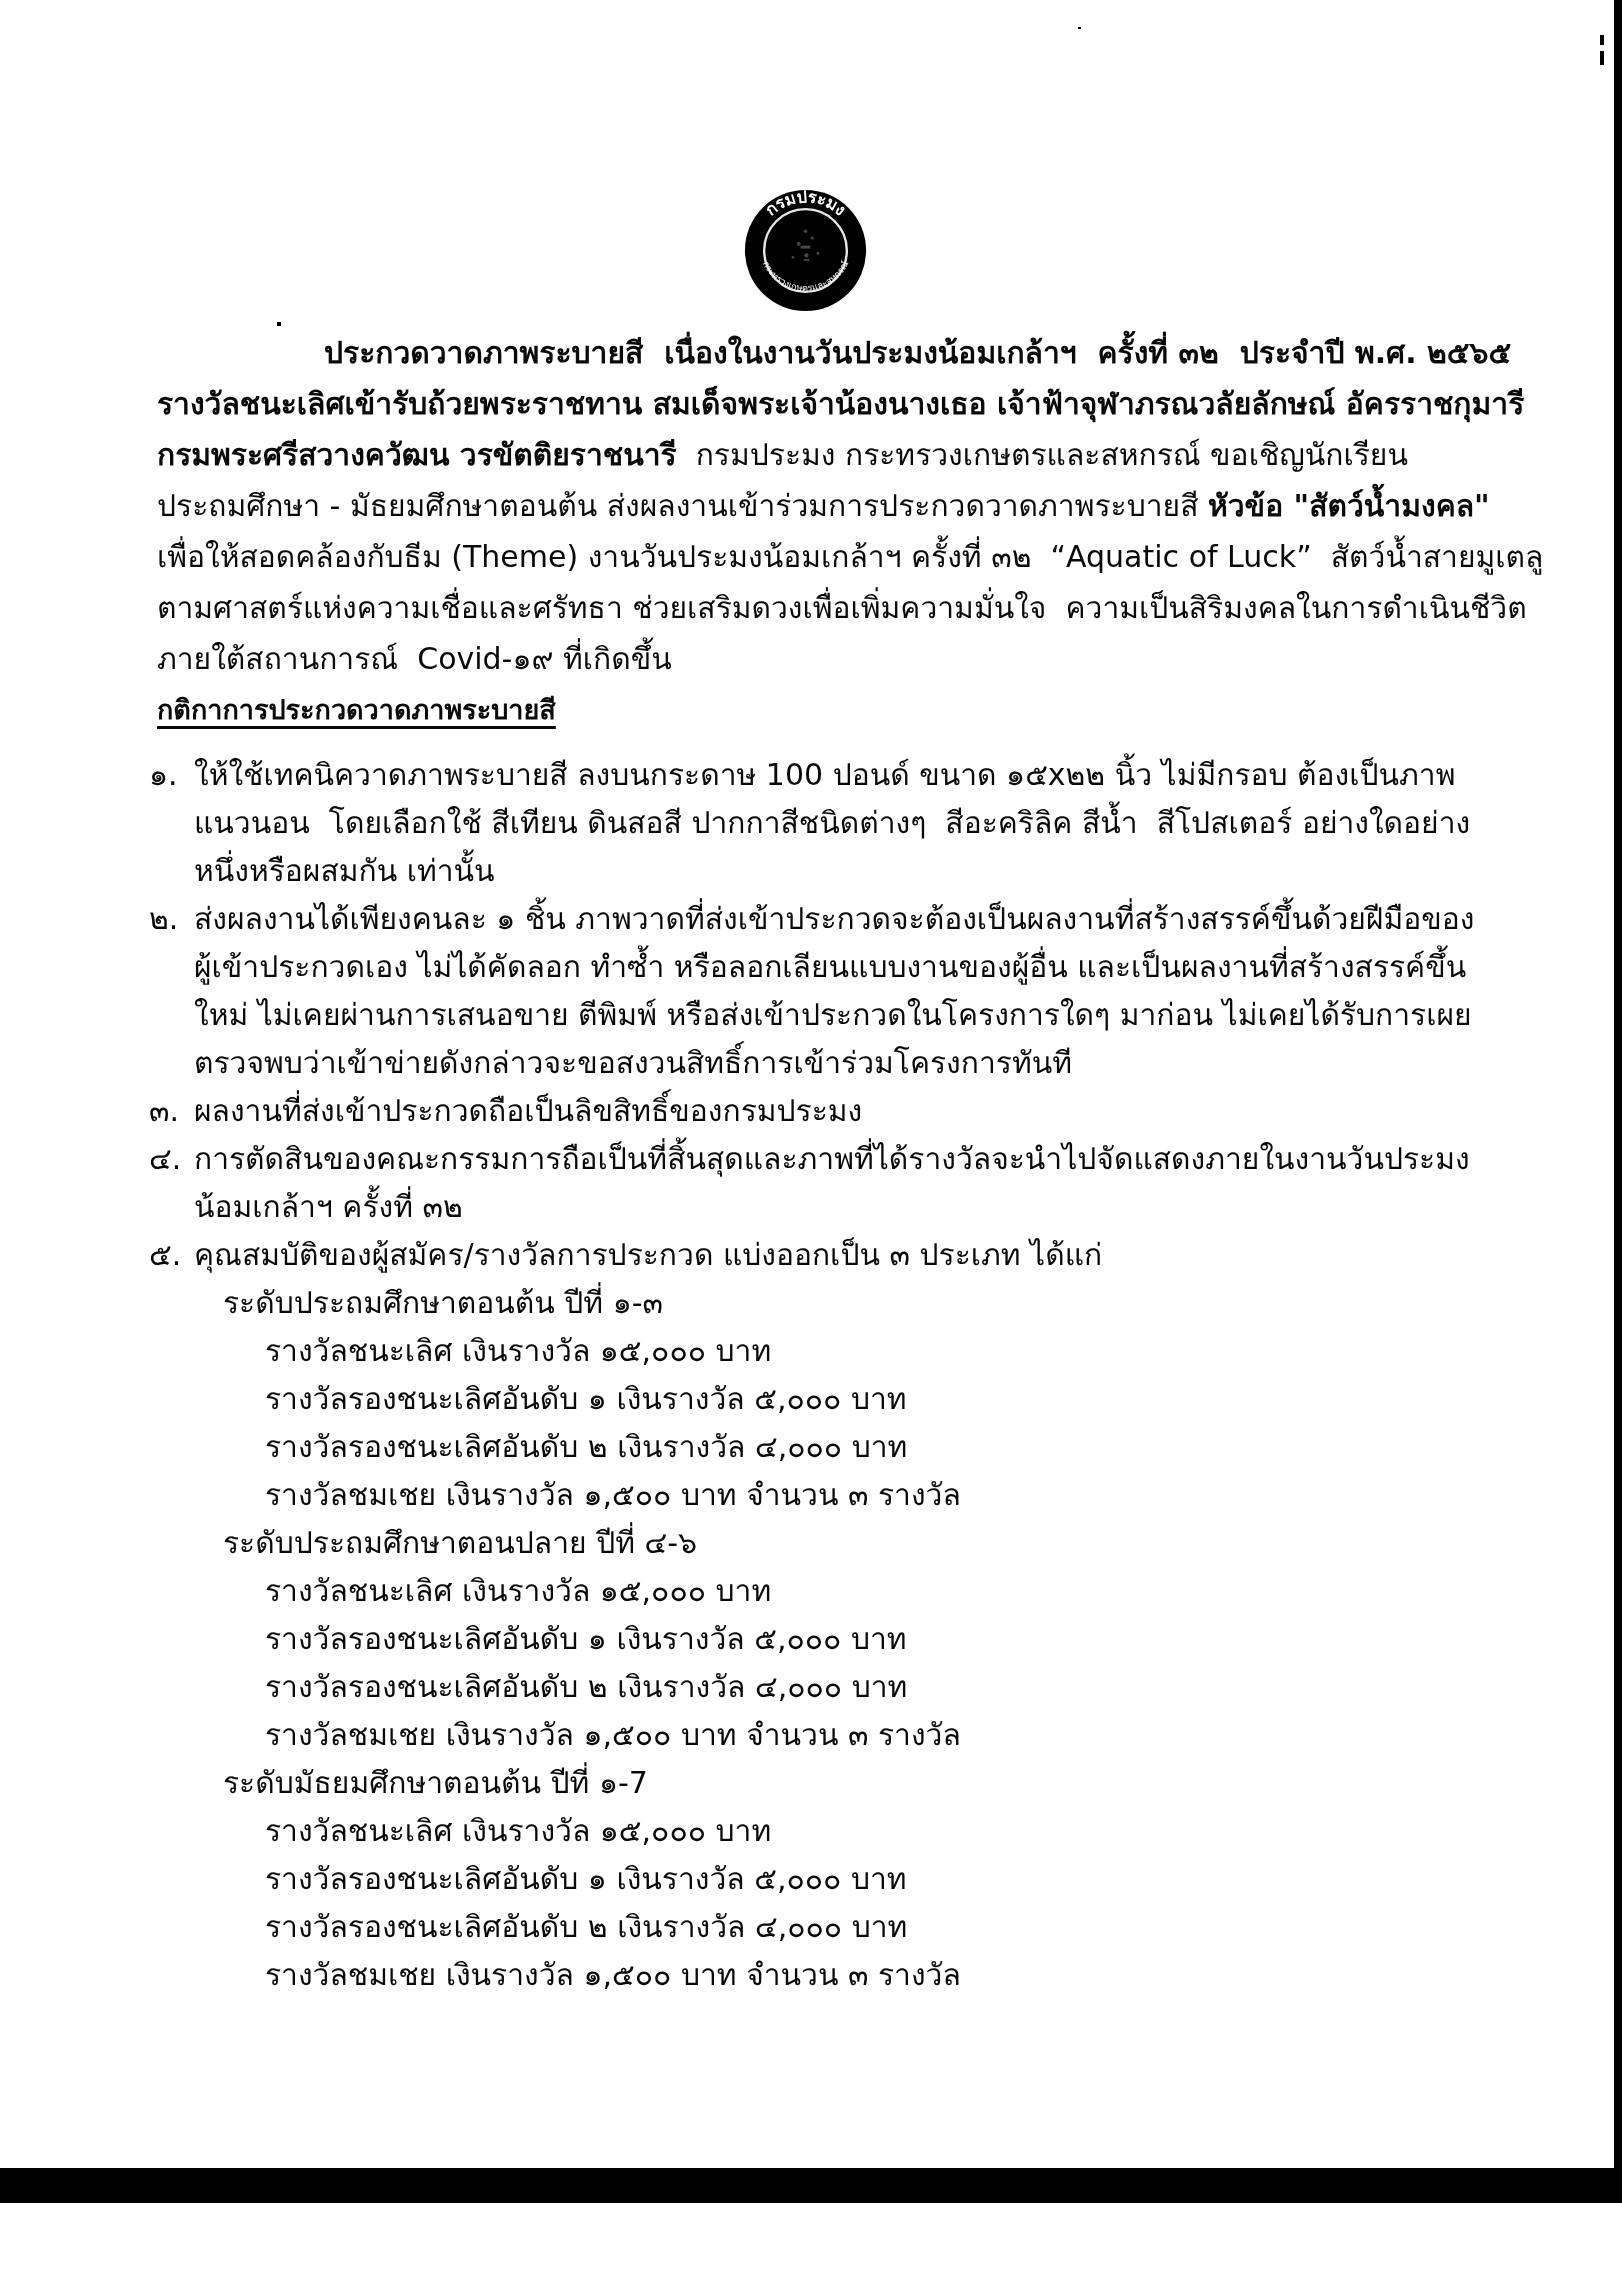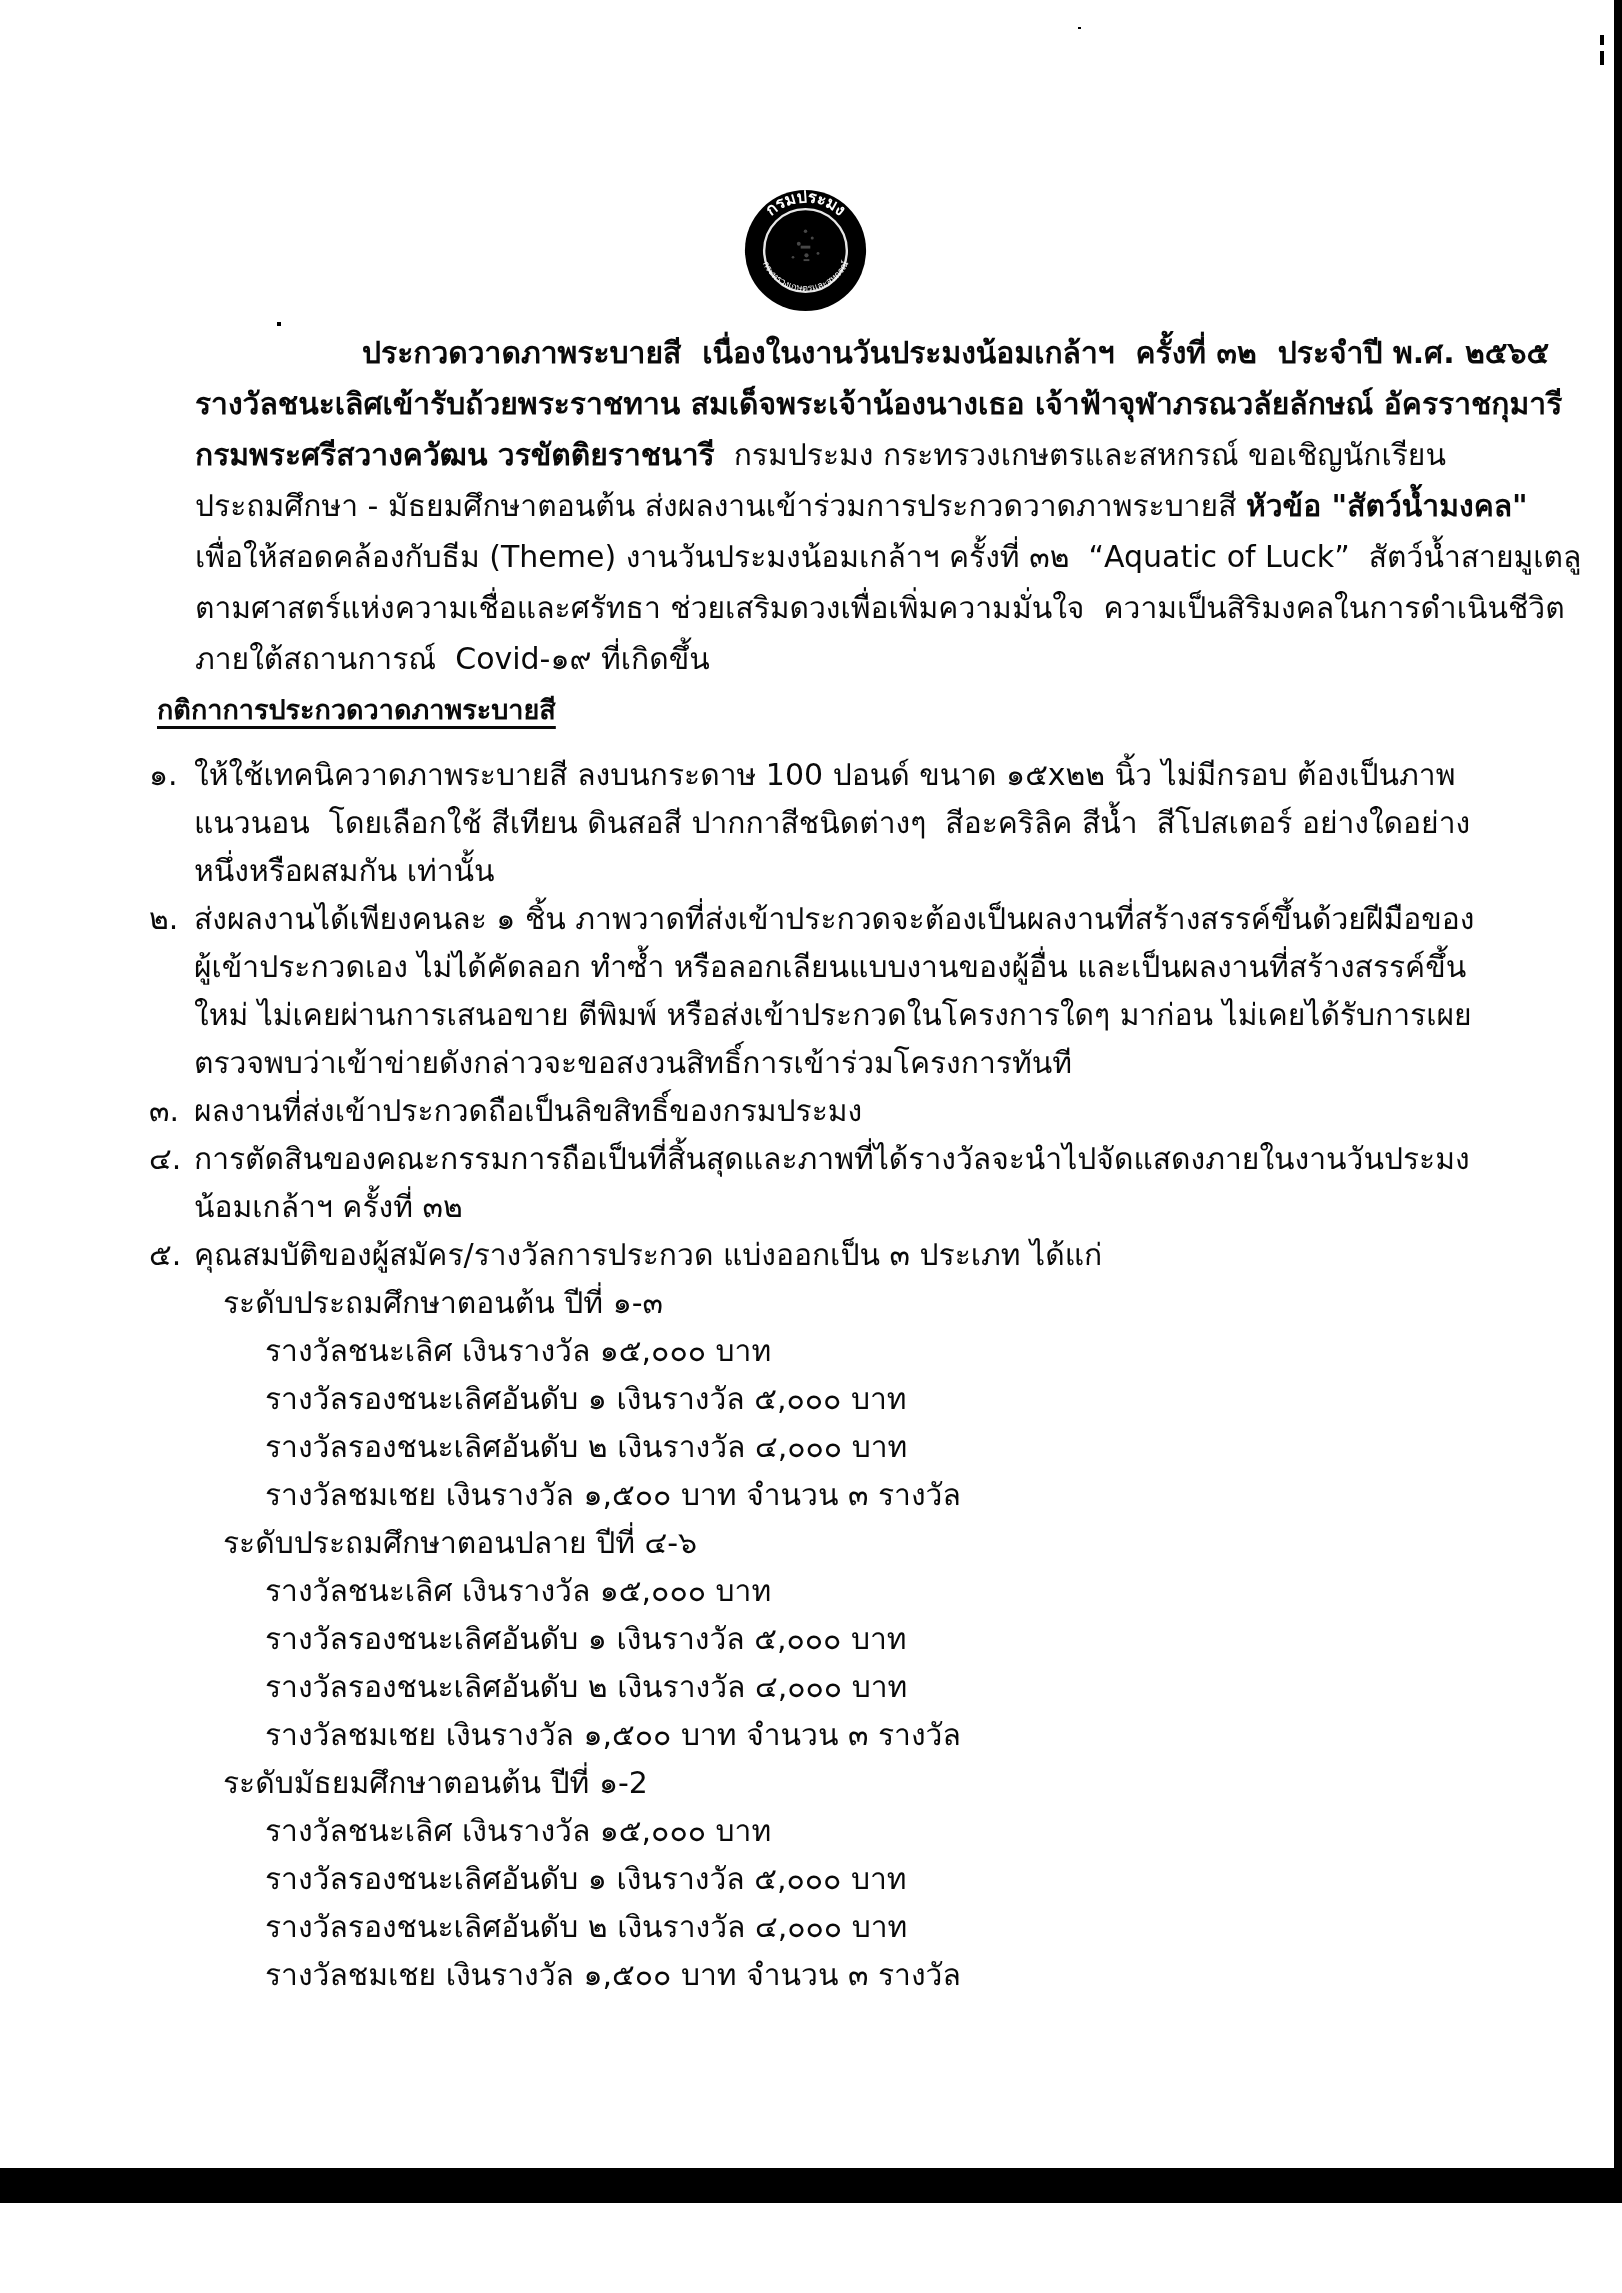--- a/index.html
+++ b/index.html
@@ -4,21 +4,21 @@
 <style>
   html,body{margin:0;padding:0;background:#777;}
   .page{
     position:relative;width:1622px;height:2294px;background:#ffffff;
     overflow:hidden;margin:0 auto;
     font-family:"DejaVu Sans","Liberation Sans",sans-serif;
     color:#0a0a0a;
   }
   .seal{position:absolute;left:743px;top:188px;width:125px;height:125px;}
   .intro{position:absolute;left:157px;top:327px;width:1392px;font-size:30px;line-height:51px;}
-  .iline{white-space:pre;margin-left:38px;}
+  .iline{white-space:pre;}
   .iline.first{padding-left:167px;}
   .b{font-weight:bold;}
   .rules-heading{
     position:absolute;left:157px;top:688px;font-size:27px;font-weight:bold;
     text-decoration:underline;text-underline-offset:6.9px;text-decoration-thickness:2.9px;
   }
   .rules{position:absolute;left:149px;top:751px;width:1431px;font-size:30px;line-height:48px;}
   .rline{white-space:pre;}
   .rline .num{display:inline-block;width:45px;}
   .rline.cont{padding-left:45px;}
@@ -90,21 +90,21 @@
       <div class="cat">ระดับประถมศึกษาตอนต้น ปีที่ ๑-๓</div>
       <div class="prize">รางวัลชนะเลิศ เงินรางวัล ๑๕,๐๐๐ บาท</div>
       <div class="prize">รางวัลรองชนะเลิศอันดับ ๑ เงินรางวัล ๕,๐๐๐ บาท</div>
       <div class="prize">รางวัลรองชนะเลิศอันดับ ๒ เงินรางวัล ๔,๐๐๐ บาท</div>
       <div class="prize">รางวัลชมเชย เงินรางวัล ๑,๕๐๐ บาท จำนวน ๓ รางวัล</div>
       <div class="cat">ระดับประถมศึกษาตอนปลาย ปีที่ ๔-๖</div>
       <div class="prize">รางวัลชนะเลิศ เงินรางวัล ๑๕,๐๐๐ บาท</div>
       <div class="prize">รางวัลรองชนะเลิศอันดับ ๑ เงินรางวัล ๕,๐๐๐ บาท</div>
       <div class="prize">รางวัลรองชนะเลิศอันดับ ๒ เงินรางวัล ๔,๐๐๐ บาท</div>
       <div class="prize">รางวัลชมเชย เงินรางวัล ๑,๕๐๐ บาท จำนวน ๓ รางวัล</div>
-      <div class="cat">ระดับมัธยมศึกษาตอนต้น ปีที่ ๑-2</div>
+      <div class="cat">ระดับมัธยมศึกษาตอนต้น ปีที่ ๑-7</div>
       <div class="prize">รางวัลชนะเลิศ เงินรางวัล ๑๕,๐๐๐ บาท</div>
       <div class="prize">รางวัลรองชนะเลิศอันดับ ๑ เงินรางวัล ๕,๐๐๐ บาท</div>
       <div class="prize">รางวัลรองชนะเลิศอันดับ ๒ เงินรางวัล ๔,๐๐๐ บาท</div>
       <div class="prize">รางวัลชมเชย เงินรางวัล ๑,๕๐๐ บาท จำนวน ๓ รางวัล</div>
     </div>
 
   <div class="edge-right"></div>
   <div class="band-bottom"></div>
   <div class="dash d1"></div>
   <div class="dash d2"></div>

